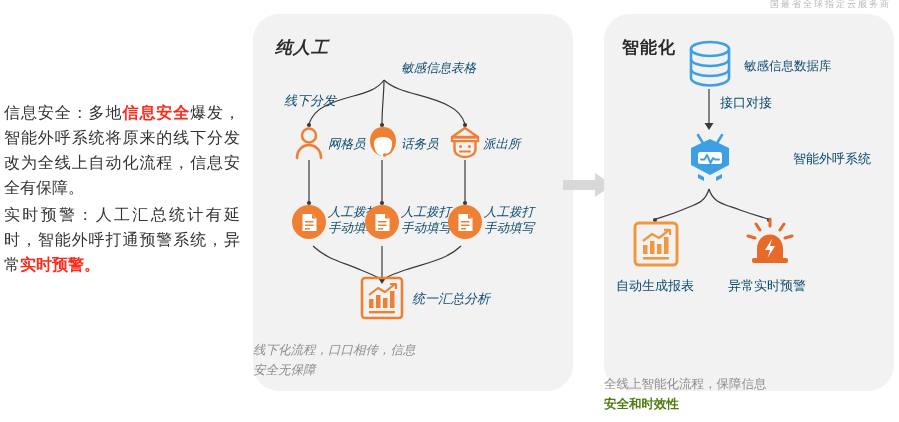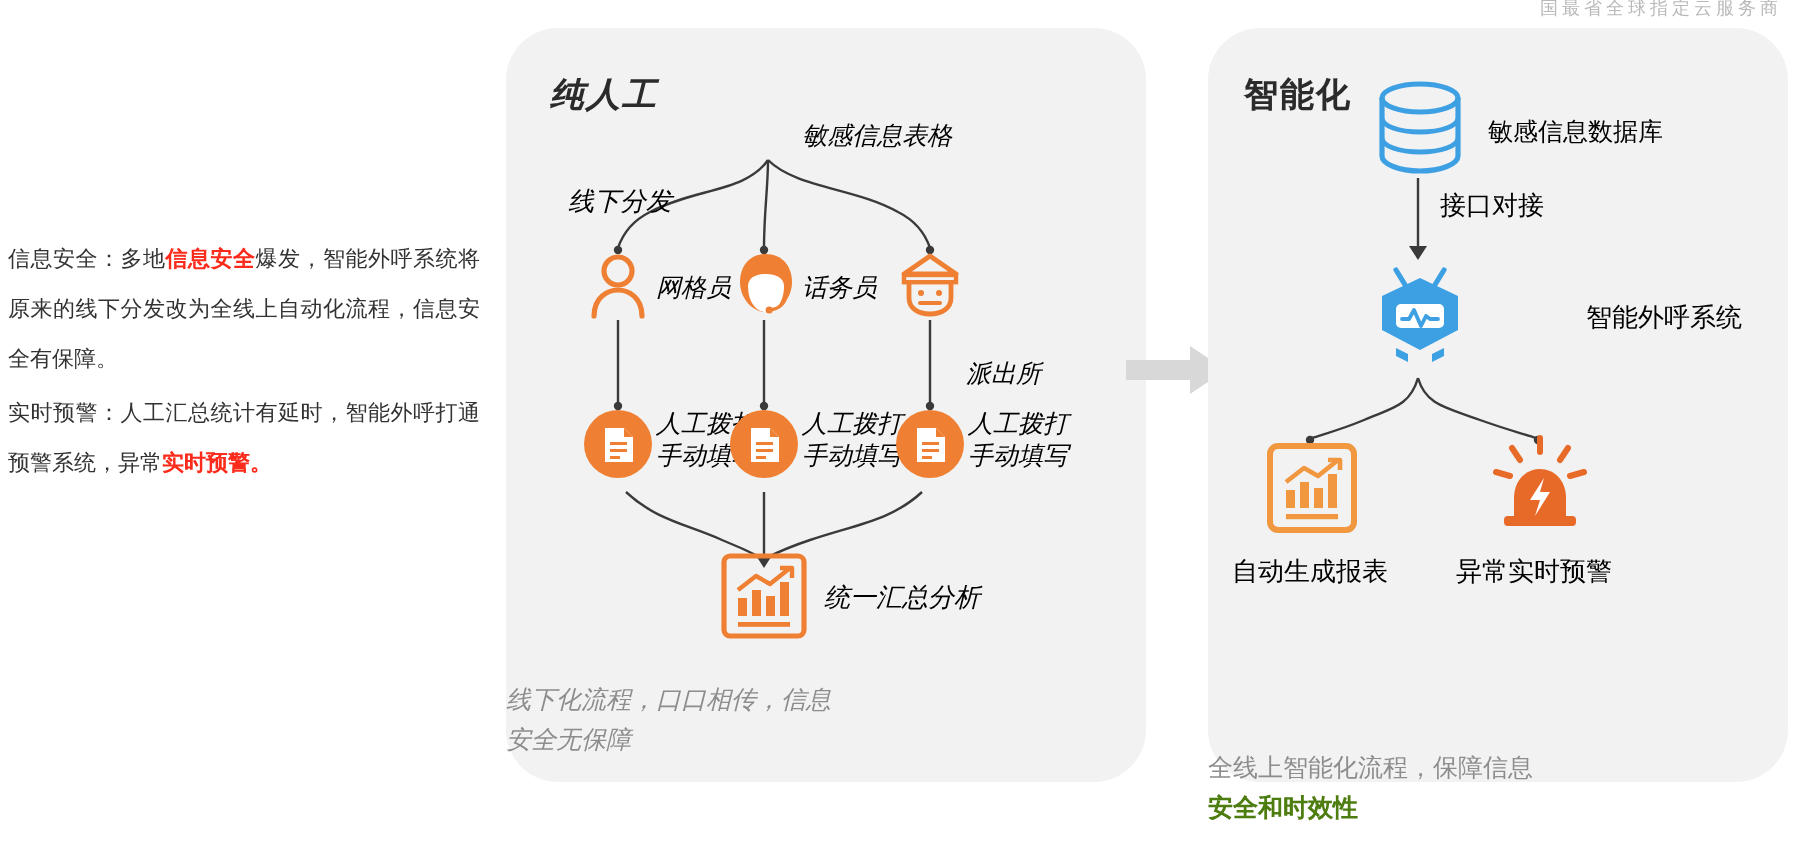--- a/index.html
+++ b/index.html
@@ -14,22 +14,22 @@
 
   
   .watermark{
     position:absolute;right:8px;top:-2px;
     font-size:9px;color:#b9b9b9;letter-spacing:2px;
     white-space:nowrap;
   }
 
   
   .desc{
-    position:absolute;left:4px;top:118px;width:236px;
-    font-size:11px;line-height:25px;color:#333333;
+    position:absolute;left:4px;top:100px;width:236px;
+    font-size:16px;line-height:25px;color:#333333;
   }
   .desc p{margin:0 0 2px 0;text-align:justify;}
   .hl{color:#fc2b1b;font-weight:bold;}
 
   
   .panel{
     position:absolute;
     background:#f2f2f2;
     border-radius:26px;
   }
@@ -40,21 +40,21 @@
     position:absolute;
     font-size:17px;font-weight:bold;color:#2b2b2b;
     letter-spacing:1px;
   }
   .panel.left .panel-title{left:22px;top:22px;}
   .panel.right .panel-title{left:18px;top:22px;}
 
   
   .node{position:absolute;}
   .lbl{
-    position:absolute;font-size:12.5px;color:#000000;white-space:nowrap;
+    position:absolute;font-size:12.5px;color:#0c4a6e;white-space:nowrap;
   }
 
   
   .excel{
     position:absolute;left:361px;top:31px;
     width:46px;height:46px;border-radius:10px;
     background:#5fd1a0;
     color:#ffffff;font-size:25px;font-weight:bold;
     display:flex;align-items:center;justify-content:center;
   }
@@ -146,21 +146,21 @@
     <div class="node" style="left:195px;top:111px;">
       <svg width="34" height="34" viewBox="0 0 34 34">
         <path d="M 17 3 L 30 12 L 4 12 Z" fill="none" stroke="#ef8033" stroke-width="2.4" stroke-linejoin="round"></path>
         <rect x="4" y="12.5" width="26" height="3.6" fill="none" stroke="#ef8033" stroke-width="2.2"></rect>
         <path d="M 6.5 17 L 6.5 24 C 6.5 29, 11 32, 17 32 C 23 32, 27.5 29, 27.5 24 L 27.5 17" fill="none" stroke="#ef8033" stroke-width="2.4" stroke-linejoin="round"></path>
         <circle cx="12.5" cy="21.5" r="1.5" fill="#ef8033"></circle>
         <circle cx="21.5" cy="21.5" r="1.5" fill="#ef8033"></circle>
         <path d="M 12 26.5 L 22 26.5" stroke="#ef8033" stroke-width="2" stroke-linecap="round"></path>
       </svg>
     </div>
-    <div class="lbl" style="left:230px;top:122px;margin-top:43px;">派出所</div>
+    <div class="lbl" style="left:230px;top:122px;">派出所</div>
 
     <div class="doc-circle" style="left:39px;top:191px;">
       <svg width="17" height="19" viewBox="0 0 17 19">
         <path d="M 1.5 1 L 11 1 L 15.5 5.5 L 15.5 18 L 1.5 18 Z" fill="#ffffff"></path>
         <path d="M 11 1 L 11 5.5 L 15.5 5.5" fill="#ef8033"></path>
         <rect x="4" y="8" width="8.5" height="1.5" fill="#ef8033"></rect>
         <rect x="4" y="11.5" width="8.5" height="1.5" fill="#ef8033"></rect>
         <rect x="4" y="15" width="5" height="1.5" fill="#ef8033"></rect>
       </svg>
     </div>

